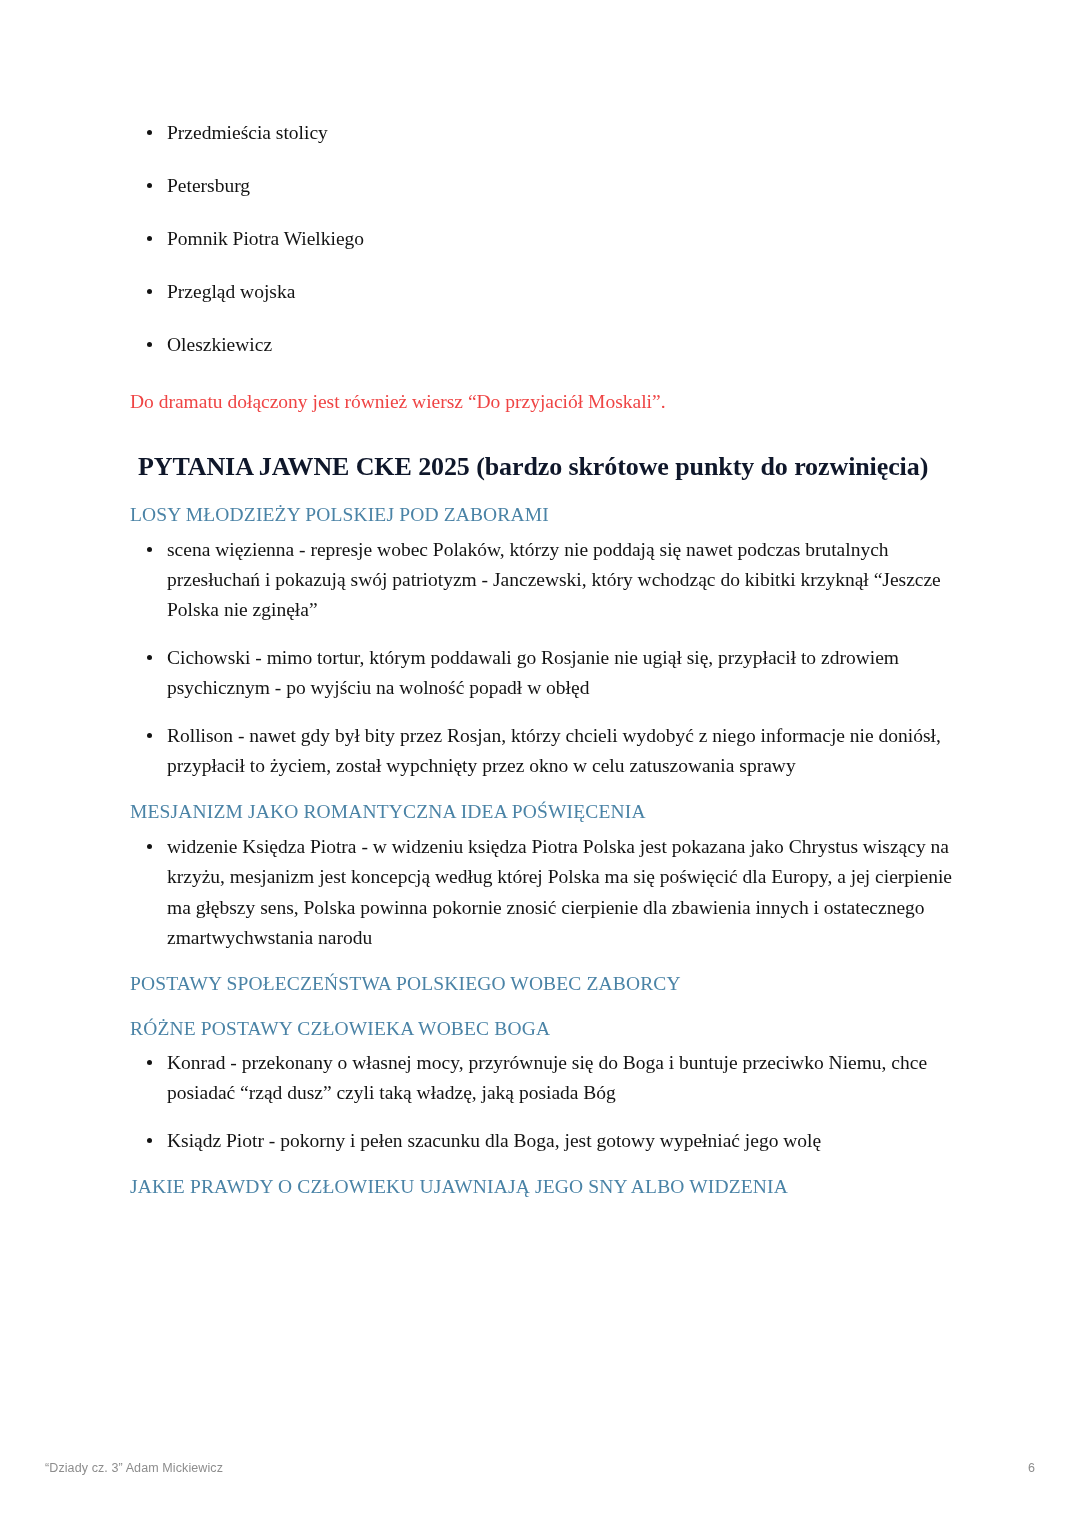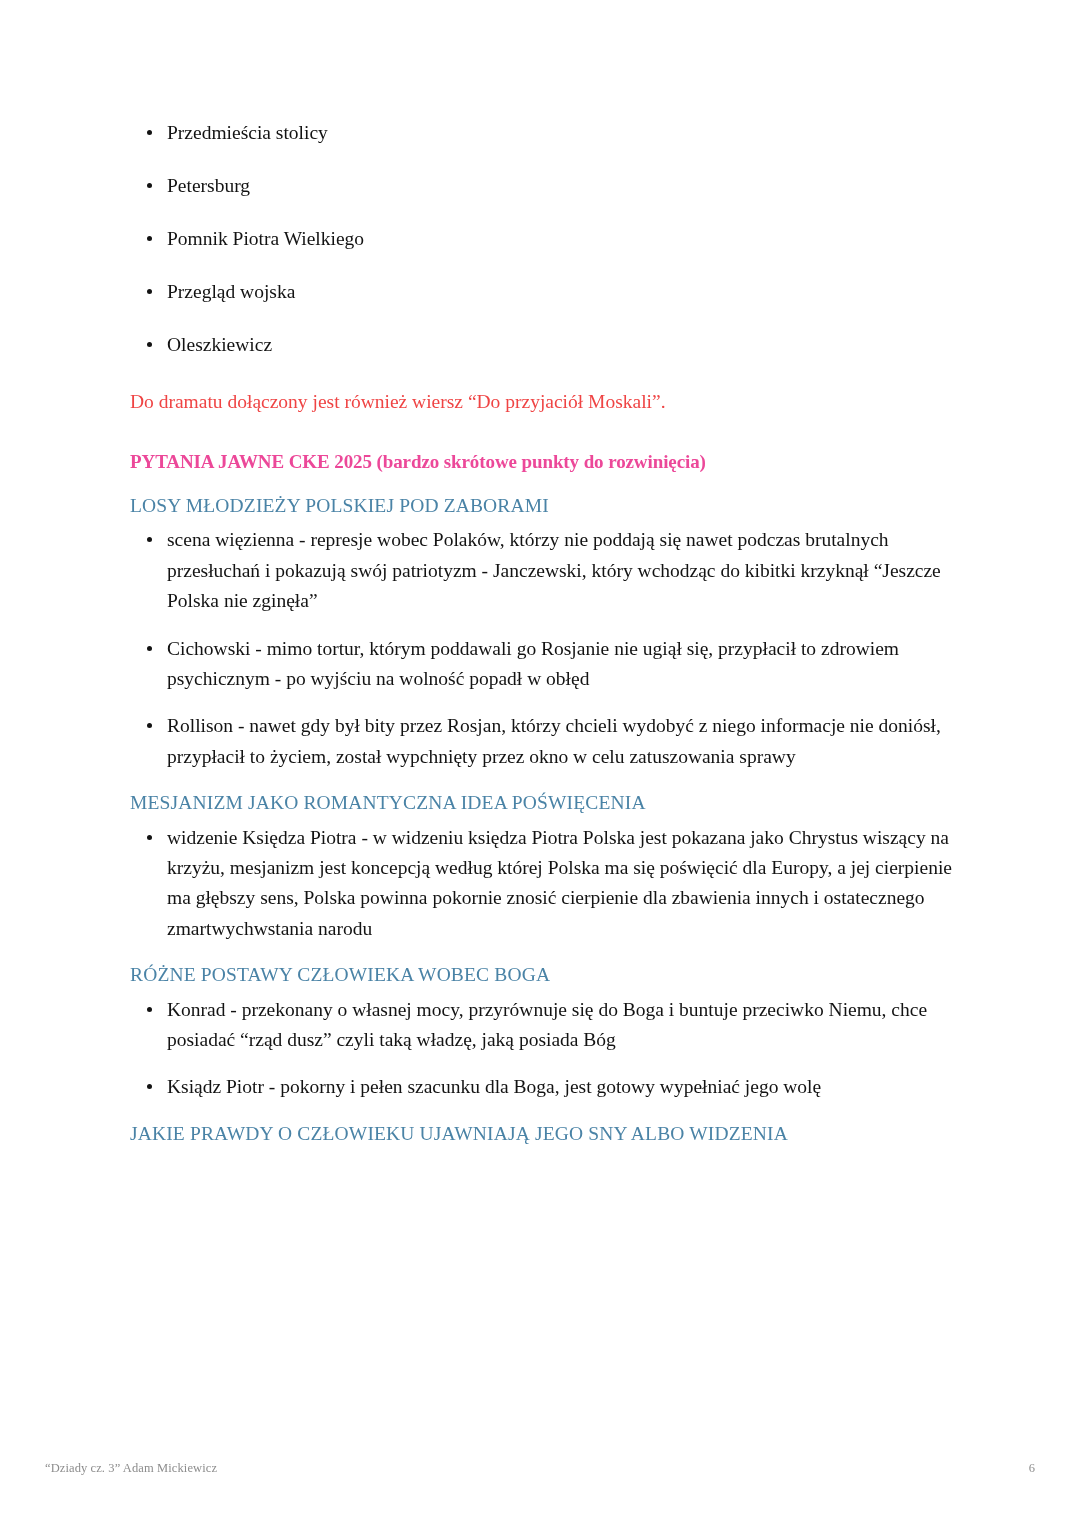--- a/index.html
+++ b/index.html
@@ -77,25 +77,25 @@
 
   
   p.body-para {
     font-size: 19.5px;
     line-height: 1.56;
     color: #ef4444;
     margin: 27px 0 0 0;
   }
 
   h1.doc-heading {
-    font-size: 19px;
+    font-size: 26px;
     font-weight: bold;
     line-height: 1.3;
-    color: #ec4899;
-    margin: 33px 0 0 0;
+    color: #0f172a;
+    margin: 33px 0 0 8px;
     letter-spacing: -0.1px;
   }
 
   h2.section-heading {
     font-size: 19.5px;
     font-weight: normal;
     line-height: 1.35;
     color: #4a83a6;
     margin: 18px 0 0 0;
     letter-spacing: 0.15px;
@@ -108,21 +108,21 @@
   
   .footer {
     position: absolute;
     left: 45px;
     right: 45px;
     top: 1458px;
     height: 20px;
     display: flex;
     align-items: center;
     justify-content: space-between;
-    font-family: Liberation Serif, serif;
+    font-family: Liberation Sans, sans-serif;
     font-size: 12.5px;
     color: #8d8d8d;
     letter-spacing: 0.1px;
   }
   .footer-title {
     white-space: nowrap;
   }
   .footer-page {
     white-space: nowrap;
   }
@@ -151,20 +151,21 @@
       <li><span>scena więzienna - represje wobec Polaków, którzy nie poddają się nawet podczas brutalnych przesłuchań i pokazują swój patriotyzm - Janczewski, który wchodząc do kibitki krzyknął “Jeszcze Polska nie zginęła”</span></li>
       <li><span>Cichowski - mimo tortur, którym poddawali go Rosjanie nie ugiął się, przypłacił to zdrowiem psychicznym - po wyjściu na wolność popadł w obłęd</span></li>
       <li><span>Rollison - nawet gdy był bity przez Rosjan, którzy chcieli wydobyć z niego informacje nie doniósł, przypłacił to życiem, został wypchnięty przez okno w celu zatuszowania sprawy</span></li>
     </ul>
 
     <h2 class="section-heading gap-before-section">MESJANIZM JAKO ROMANTYCZNA IDEA POŚWIĘCENIA</h2>
     <ul class="bullets section-list">
       <li><span>widzenie Księdza Piotra - w widzeniu księdza Piotra Polska jest pokazana jako Chrystus wiszący na krzyżu, mesjanizm jest koncepcją według której Polska ma się poświęcić dla Europy, a jej cierpienie ma głębszy sens, Polska powinna pokornie znosić cierpienie dla zbawienia innych i ostatecznego zmartwychwstania narodu</span></li>
     </ul>
 
+    <h2 class="section-heading gap-before-section">POSTAWY SPOŁECZEŃSTWA POLSKIEGO WOBEC ZABORCY</h2>
 
     <h2 class="section-heading gap-before-section">RÓŻNE POSTAWY CZŁOWIEKA WOBEC BOGA</h2>
     <ul class="bullets section-list">
       <li><span>Konrad - przekonany o własnej mocy, przyrównuje się do Boga i buntuje przeciwko Niemu, chce posiadać “rząd dusz” czyli taką władzę, jaką posiada Bóg</span></li>
       <li><span>Ksiądz Piotr - pokorny i pełen szacunku dla Boga, jest gotowy wypełniać jego wolę</span></li>
     </ul>
 
     <h2 class="section-heading gap-before-section">JAKIE PRAWDY O CZŁOWIEKU UJAWNIAJĄ JEGO SNY ALBO WIDZENIA</h2>
 
   </div>

